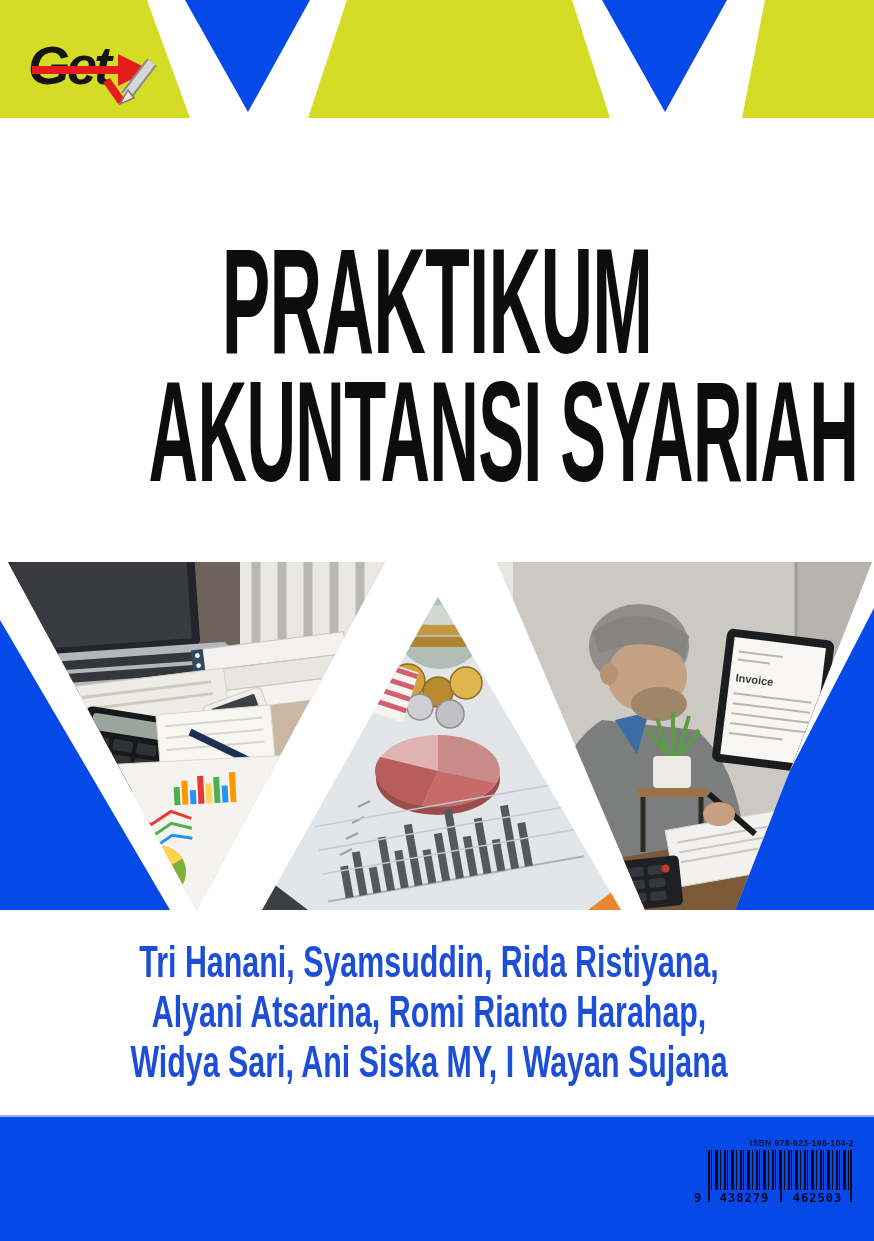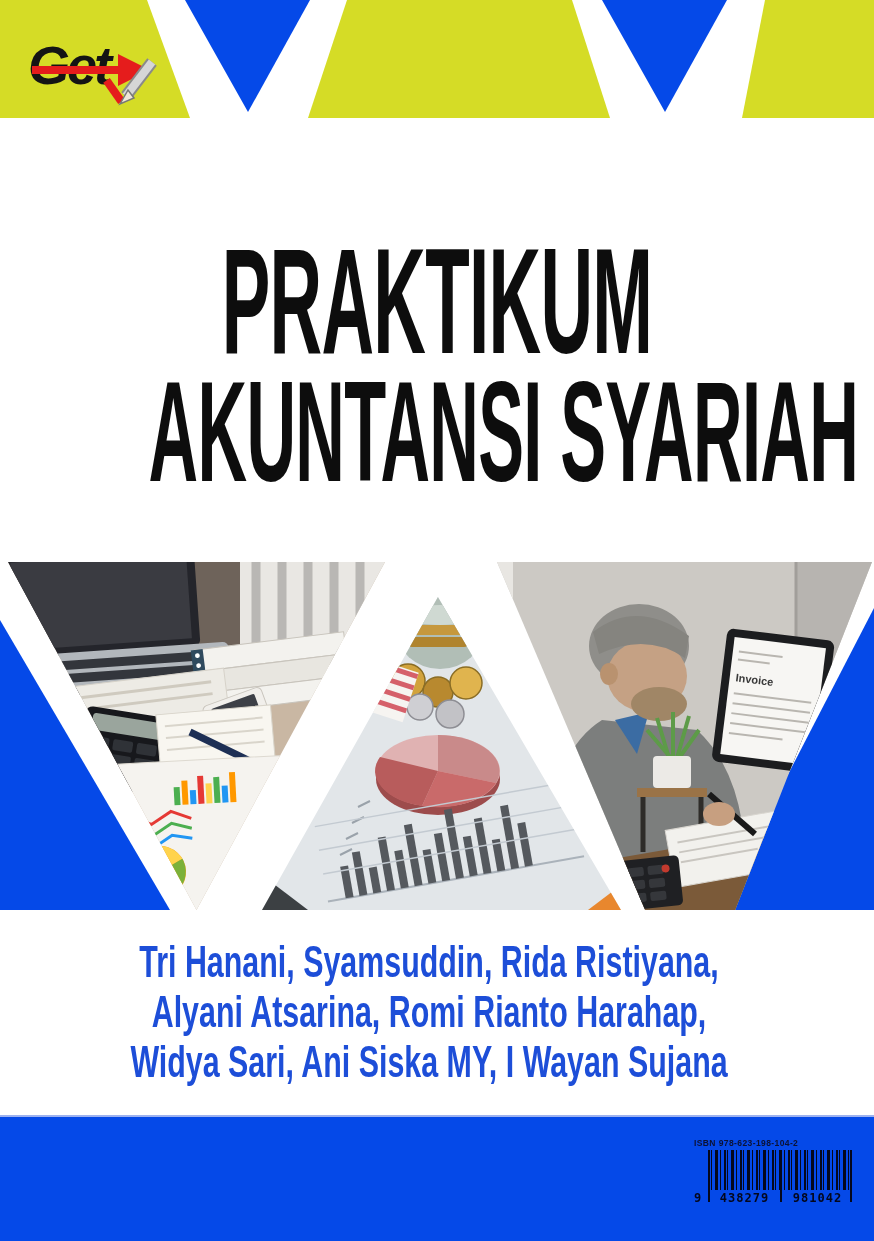--- a/index.html
+++ b/index.html
@@ -40,21 +40,21 @@
     font-weight:bold;font-size:40px;line-height:50px;white-space:nowrap;
     transform:scale(0.76,1.12);transform-origin:center;
   }
   
   .bottom-band{
     position:absolute;left:0;top:1115px;width:874px;height:126px;
     background:#0549e8;border-top:2px solid #9db2f0;box-sizing:border-box;
   }
   .barcode{position:absolute;left:694px;top:21px;width:160px;height:76px;}
   .isbn-label{
-    font-size:8.5px;letter-spacing:.4px;color:#0c1233;text-align:left;
+    font-size:8.5px;letter-spacing:.4px;color:#0c1233;text-align:right;
     width:100%;margin-bottom:2px;font-weight:bold;
   }
   .bars{
     position:relative;margin-left:14px;width:144px;height:40px;
     background-image:repeating-linear-gradient(90deg,
       #05081c 0 2px,rgba(0,0,0,0) 2px 3px,
       #05081c 3px 4px,rgba(0,0,0,0) 4px 7px,
       #05081c 7px 10px,rgba(0,0,0,0) 10px 12px,
       #05081c 12px 13px,rgba(0,0,0,0) 13px 16px);
   }
@@ -373,18 +373,18 @@
     <div class="barcode">
       <div class="isbn-label">ISBN 978-623-198-104-2</div>
       <div class="bars">
         <i class="guard gl"></i>
           <i class="guard gm"></i>
           <i class="guard gr"></i>
       </div>
       <div class="digits">
         <span class="d0">9</span>
         <span class="d1">438279</span>
-        <span class="d2">981042</span>
+        <span class="d2">462503</span>
       </div>
     </div>
   </div>
 
 </div>
 
 </body></html>

